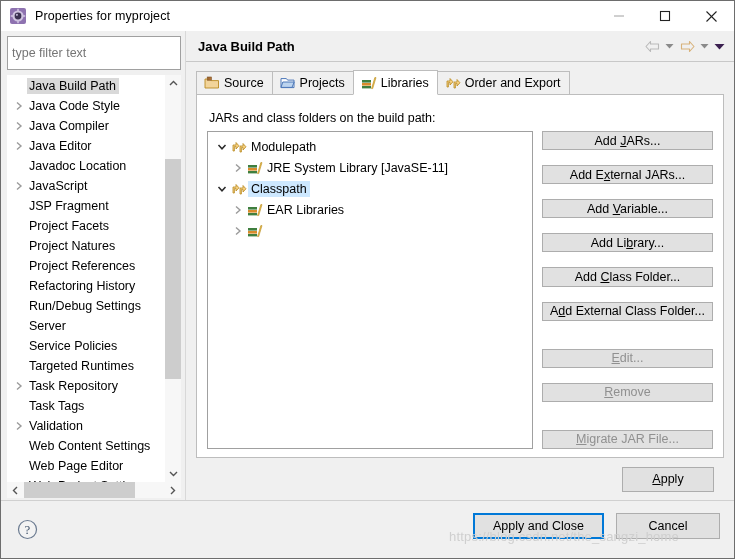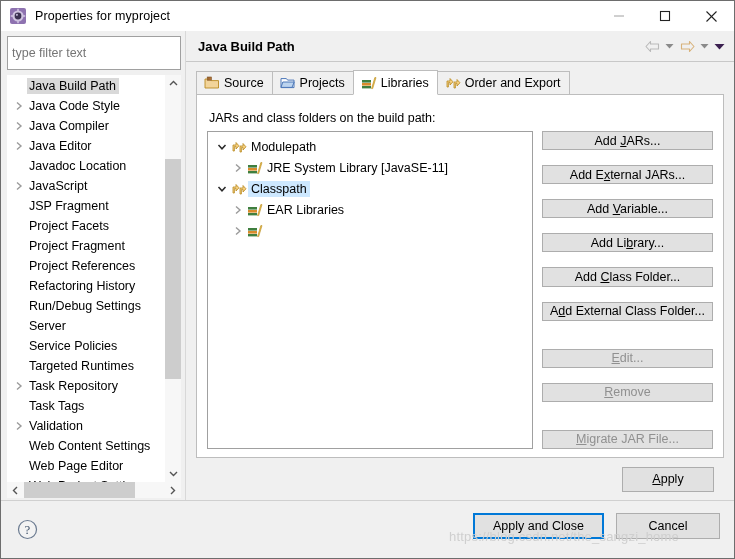--- a/index.html
+++ b/index.html
@@ -513,21 +513,21 @@
               <div class="tree-item">
                 <span class="twisty"></span>
                 <span class="lbl">JSP Fragment</span>
               </div>
               <div class="tree-item">
                 <span class="twisty"></span>
                 <span class="lbl">Project Facets</span>
               </div>
               <div class="tree-item">
                 <span class="twisty"></span>
-                <span class="lbl">Project Fragment</span>
+                <span class="lbl">Project Natures</span>
               </div>
               <div class="tree-item">
                 <span class="twisty"></span>
                 <span class="lbl">Project References</span>
               </div>
               <div class="tree-item">
                 <span class="twisty"></span>
                 <span class="lbl">Refactoring History</span>
               </div>
               <div class="tree-item">

